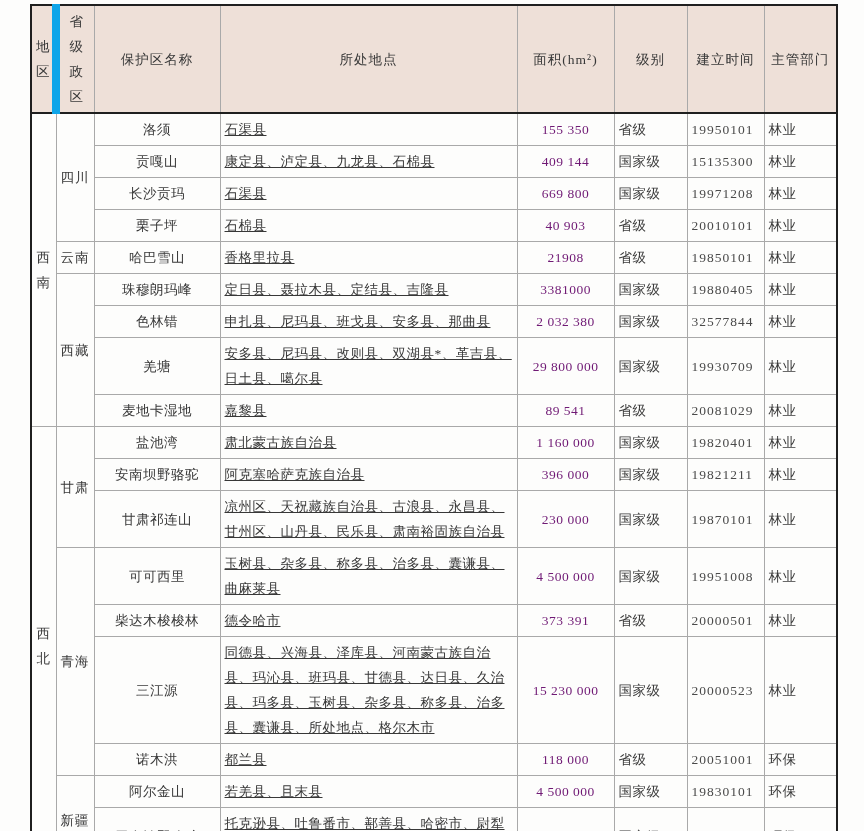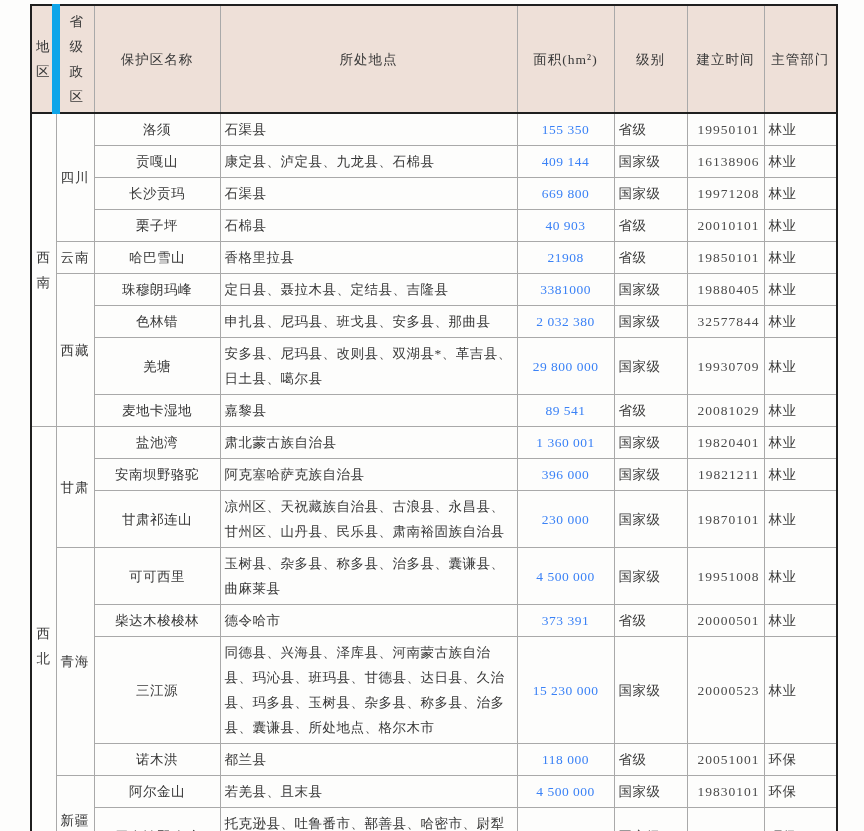--- a/index.html
+++ b/index.html
@@ -49,31 +49,32 @@
   }
   td.reserve-name-cell {
     text-align: center;
     padding-left: 11px;
     padding-right: 4px;
   }
   td.location-cell {
     text-align: left;
     padding-left: 11px;
     padding-right: 8px;
+    text-decoration: underline;
   }
   td.area-cell {
     text-align: center;
-    color: #3b82f6;
+    color: #701a75;
     letter-spacing: 0.5px;
   }
   td.level-cell,
   td.department-cell {
   }
   td.established-cell {
-    text-align: right;
+    text-align: left;
     color: #4a4a4a;
     letter-spacing: 1px;
   }
 </style>
 </head>
 <body>
 
 <table id="reserve-table">
   <colgroup>
     <col style="width:25px">
@@ -106,21 +107,21 @@
         <td class="area-cell">155 350</td>
         <td class="level-cell">省级</td>
         <td class="established-cell">19950101</td>
         <td class="department-cell">林业</td>
       </tr>
       <tr>
         <td class="reserve-name-cell">贡嘎山</td>
         <td class="location-cell">康定县、泸定县、九龙县、石棉县</td>
         <td class="area-cell">409 144</td>
         <td class="level-cell">国家级</td>
-        <td class="established-cell">16138906</td>
+        <td class="established-cell">15135300</td>
         <td class="department-cell">林业</td>
       </tr>
       <tr>
         <td class="reserve-name-cell">长沙贡玛</td>
         <td class="location-cell">石渠县</td>
         <td class="area-cell">669 800</td>
         <td class="level-cell">国家级</td>
         <td class="established-cell">19971208</td>
         <td class="department-cell">林业</td>
       </tr>
@@ -172,21 +173,21 @@
         <td class="area-cell">89 541</td>
         <td class="level-cell">省级</td>
         <td class="established-cell">20081029</td>
         <td class="department-cell">林业</td>
       </tr>
       <tr>
         <td class="region-cell" rowspan="9">西北</td>
         <td class="province-cell" rowspan="3">甘肃</td>
         <td class="reserve-name-cell">盐池湾</td>
         <td class="location-cell">肃北蒙古族自治县</td>
-        <td class="area-cell">1 360 001</td>
+        <td class="area-cell">1 160 000</td>
         <td class="level-cell">国家级</td>
         <td class="established-cell">19820401</td>
         <td class="department-cell">林业</td>
       </tr>
       <tr>
         <td class="reserve-name-cell">安南坝野骆驼</td>
         <td class="location-cell">阿克塞哈萨克族自治县</td>
         <td class="area-cell">396 000</td>
         <td class="level-cell">国家级</td>
         <td class="established-cell">19821211</td>

